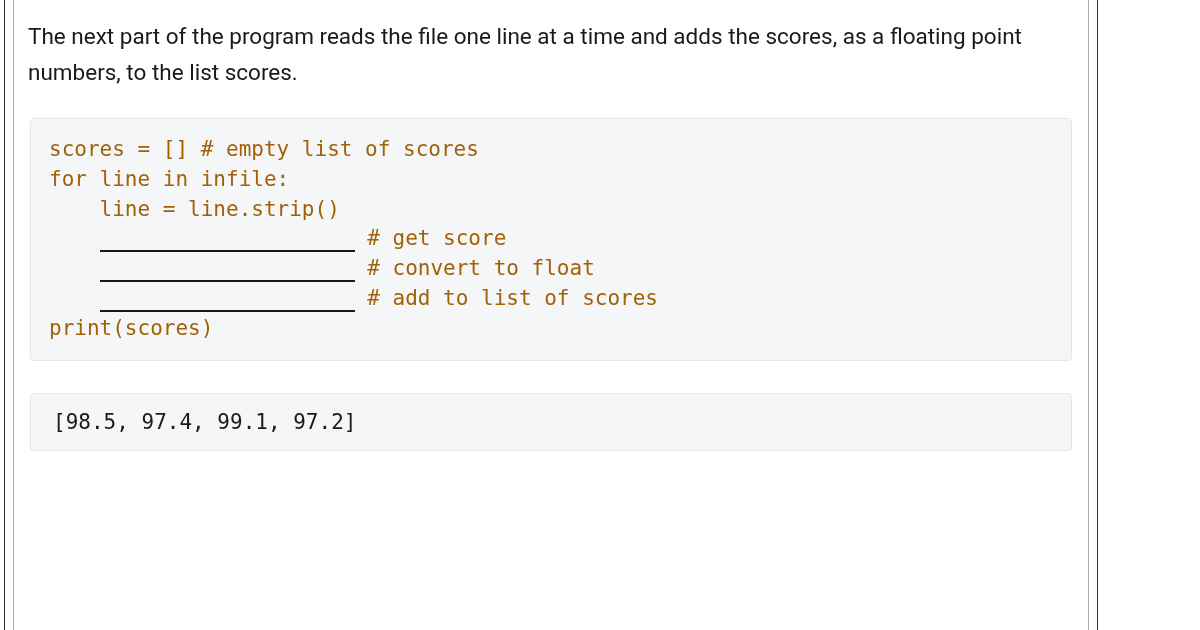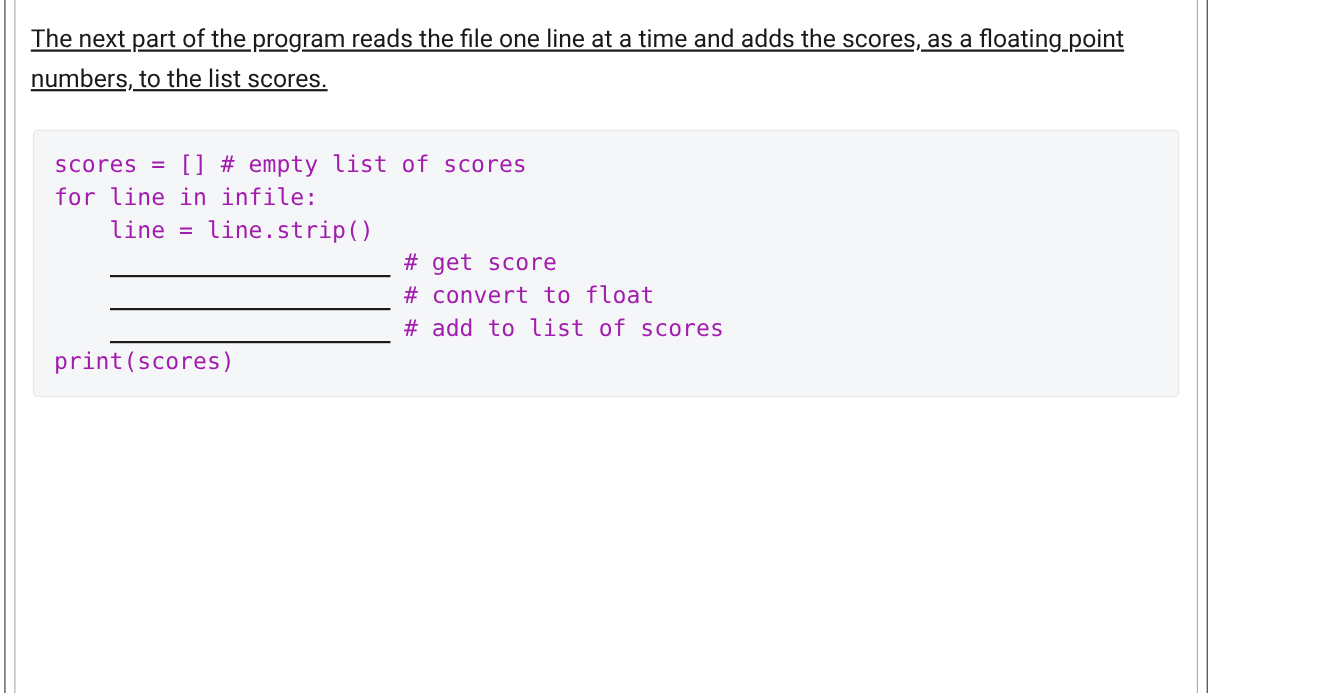--- a/index.html
+++ b/index.html
@@ -29,32 +29,31 @@
       height: 100%;
       margin: 0 8px;
       padding: 18px 14px;
     }
     .paragraph {
       font-size: 22.5px;
       line-height: 1.6;
       color: #1a1a1a;
       margin-bottom: 24px;
       font-weight: 400;
-      text-decoration: underline;
     }
     .code-block {
       background: #f5f6f7;
       border: 1px solid #e5e6e8;
       border-radius: 4px;
       padding: 16px 18px;
       margin: 28px 2px 32px 2px;
       font-family: "Consolas", "Menlo", "Monaco", monospace;
       font-size: 21px;
       line-height: 1.42;
-      color: #a21caf;
+      color: #a16207;
       white-space: pre;
     }
     .code-block .blank {
       display: inline-block;
       border-bottom: 2px solid #1a1a1a;
       width: 255px;
       height: 1.2em;
       vertical-align: bottom;
       margin-bottom: 2px;
     }
@@ -79,15 +78,16 @@
 
     <div class="code-block"><span>scores = [] # empty list of scores</span>
 <span>for line in infile:</span>
 <span>    line = line.strip()</span>
 <span>    </span><span class="blank"></span><span> # get score</span>
 <span>    </span><span class="blank"></span><span> # convert to float</span>
 <span>    </span><span class="blank"></span><span> # add to list of scores</span>
 <span>print(scores)</span></div>
 
 
+    <div class="output-block"><span>[98.5, 97.4, 99.1, 97.2]</span></div>
 
   </div>
 </div>
 
 </body></html>

